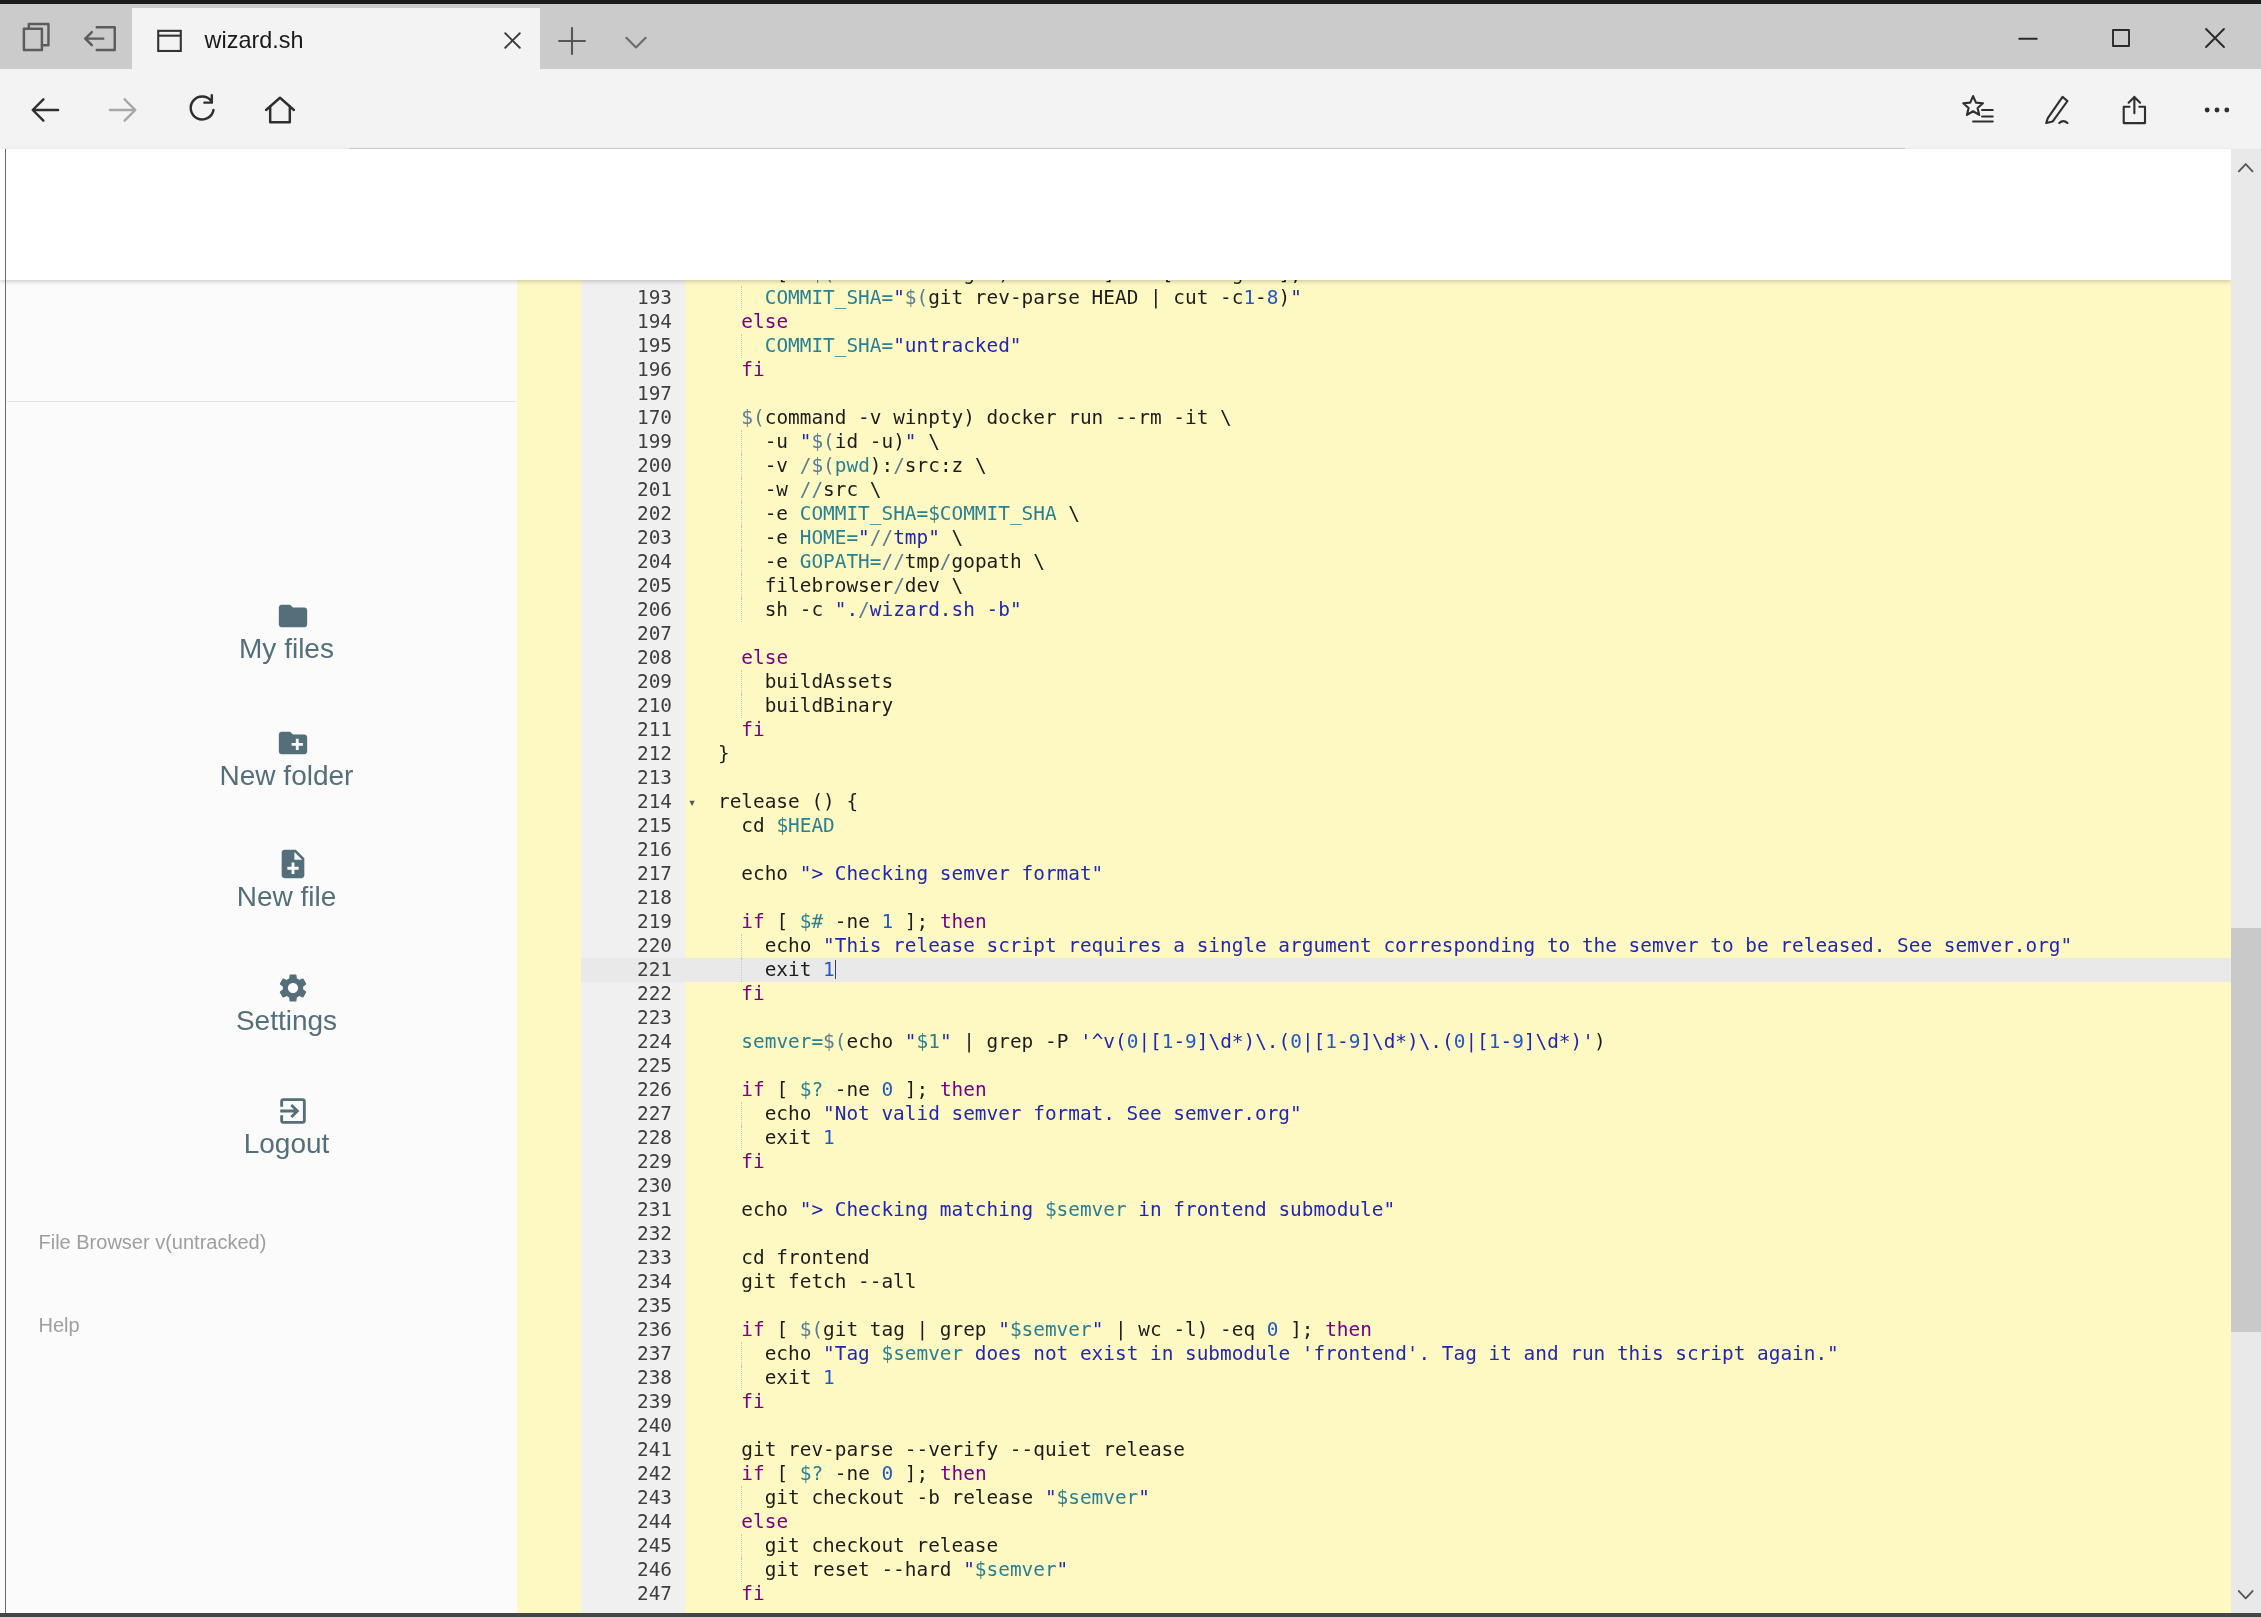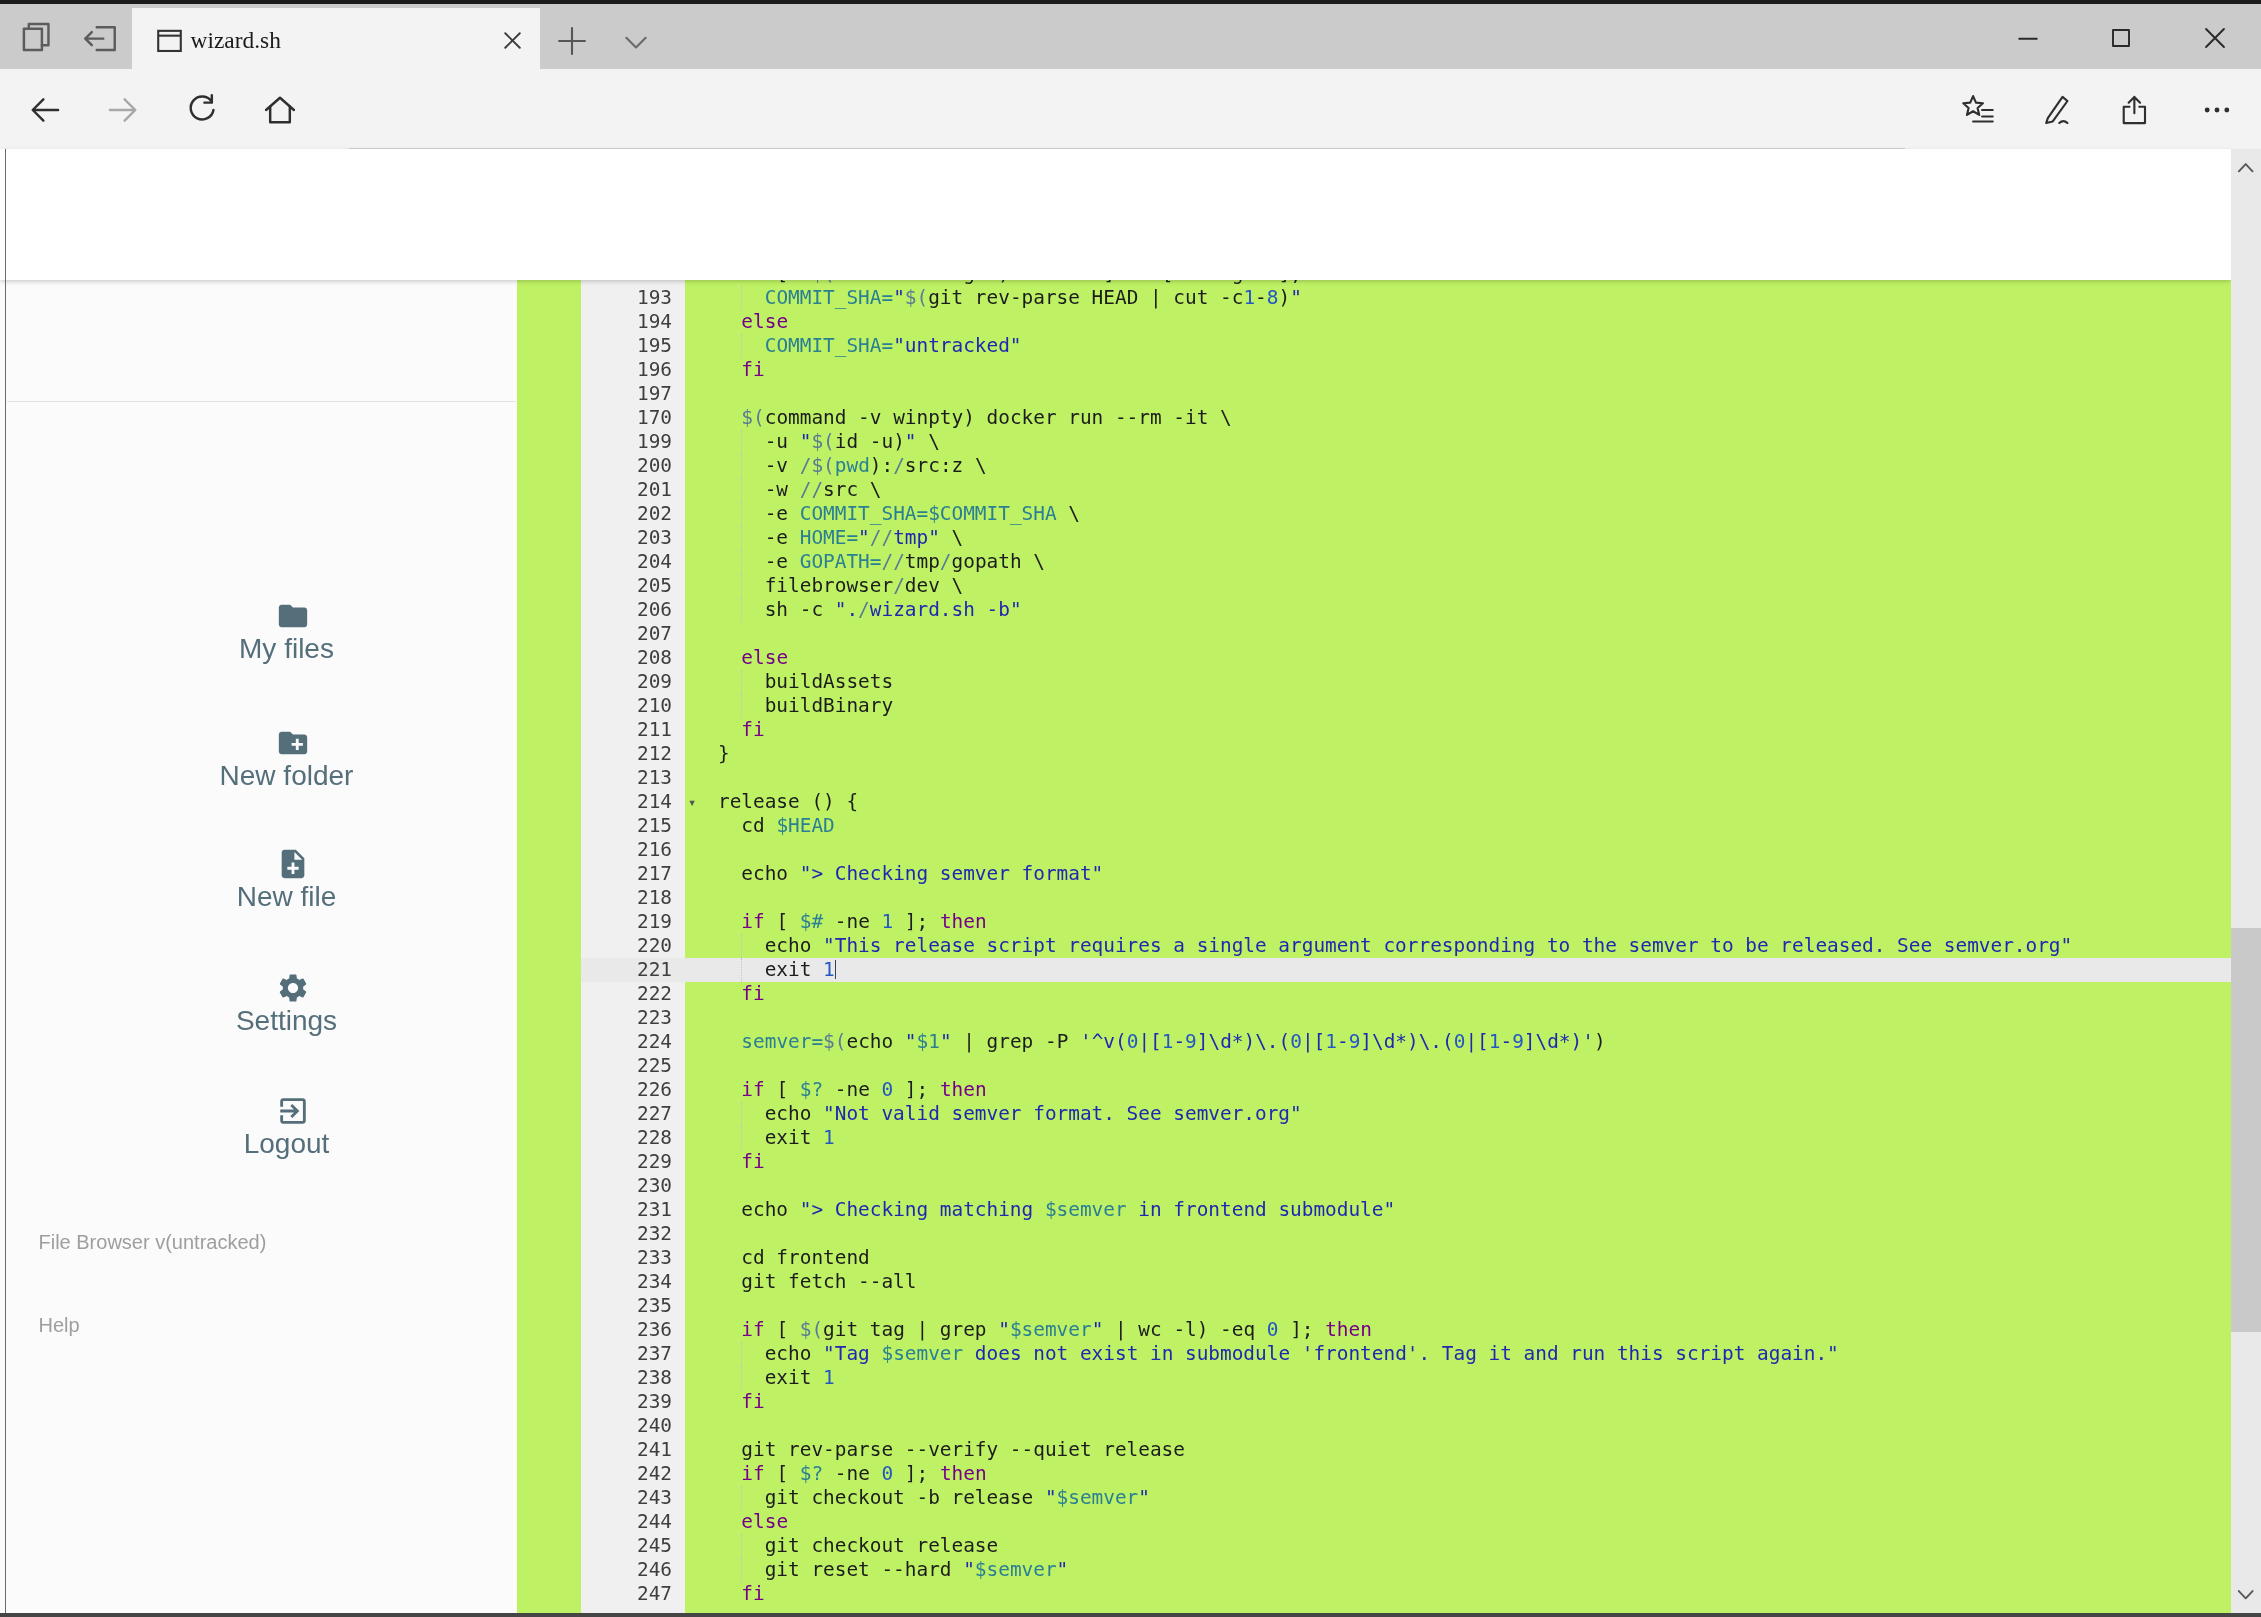--- a/index.html
+++ b/index.html
@@ -6,21 +6,21 @@
   body{width:2261px;height:1617px;position:relative;overflow:hidden;
        font-family:"Liberation Sans",sans-serif;background:#fbfbfb;}
   svg{display:block;}
   
   .titlebar{position:absolute;left:0;top:0;width:2261px;height:69px;background:#cbcbcb;
             border-top:4px solid #1c1c1c;box-sizing:border-box;}
   .tb-icon{position:absolute;top:14.5px;width:36px;height:36px;}
   .tab{position:absolute;left:132px;top:4px;width:408px;height:65px;background:#f3f3f3;
        display:flex;align-items:center;}
   .tab-favicon{margin-left:22.6px;width:29px;height:29px;}
-  .tab-title{margin-left:7px;font-size:23.4px;color:#1a1a1a;flex:1;font-family:Liberation Serif, serif;}
+  .tab-title{margin-left:21px;font-size:23.4px;color:#1a1a1a;flex:1;}
   .tab-close{width:48px;height:48px;margin-right:3.2px;display:flex;align-items:center;justify-content:center;}
   .newtab-btn{position:absolute;left:551px;top:16px;width:42px;height:42px;}
   .tablist-btn{position:absolute;left:615px;top:16px;width:42px;height:42px;}
   .winctl{position:absolute;top:9.7px;width:73px;height:48px;display:flex;align-items:center;justify-content:center;}
   
   .navbar{position:absolute;left:0;top:69px;width:2261px;height:81px;background:#f3f3f3;}
   .nav-icon{position:absolute;top:22.6px;width:36px;height:36px;}
   .urlbar{position:absolute;left:349px;top:79px;width:1556px;height:58px;background:#fff;
           border:0.8px solid #cfcfcf;box-sizing:border-box;display:flex;align-items:center;}
   .url-info{margin-left:21px;width:31px;height:31px;flex:0 0 auto;}
@@ -41,21 +41,21 @@
   .tbtn svg{width:34px;height:34px;fill:#546e7a;}
   
   .sidebar{position:absolute;left:6.5px;top:280px;width:510px;bottom:4px;}
   .side-item{position:absolute;left:4px;width:100%;height:65px;display:flex;align-items:center;flex-direction:column;}
   .side-item svg{margin-left:54px;width:34px;height:34px;fill:#546e7a;flex:0 0 auto;}
   .side-label{margin-left:42px;font-size:28px;color:#546e7a;}
   .side-divider{position:absolute;left:0;top:121px;width:509px;height:0.8px;background:#e2e2e2;}
   .side-footer{position:absolute;left:32px;font-size:20px;color:#9e9e9e;}
   .left-border{position:absolute;left:4.8px;top:149px;bottom:4px;width:1.6px;background:#6b6b6b;z-index:9;}
   
-  .editor{position:absolute;left:517px;top:280px;right:30px;bottom:4px;background:#bef264;overflow:hidden;}
+  .editor{position:absolute;left:517px;top:280px;right:30px;bottom:4px;background:#fef9c3;overflow:hidden;}
   .gutter-strip{position:absolute;left:64px;top:0;bottom:0;width:104px;background:#f0f0f0;z-index:0;}
   .cm-lines{position:relative;margin-top:-18px;z-index:1;
             font-family:"DejaVu Sans Mono","Liberation Mono",monospace;font-size:19.4px;}
   .row{position:relative;height:24px;line-height:24px;white-space:pre;}
   .row .hl{position:absolute;left:64px;right:0;top:0;bottom:0;background:#e9e9e9;z-index:1;}
   .ln{position:absolute;left:64px;width:104px;text-align:right;padding-right:13px;
       box-sizing:border-box;color:#3f3f3f;z-index:2;}
   .cd{position:absolute;left:201px;z-index:3;}
   .guide{position:absolute;left:224px;top:0;bottom:0;border-left:0.8px dotted #c3c3c3;z-index:2;}
   .fold{position:absolute;left:171px;top:0;font-size:13.7px;color:#555;z-index:3;}

